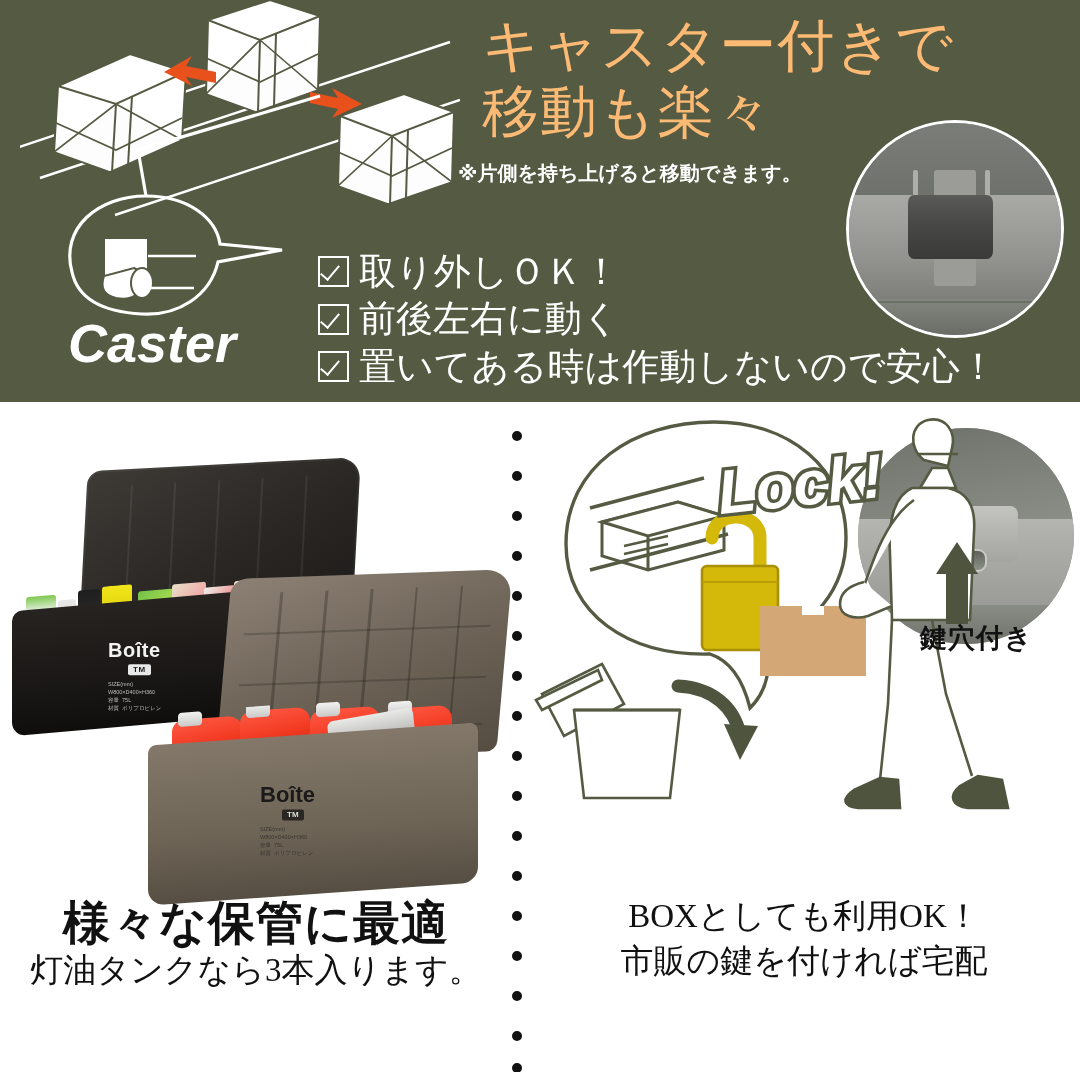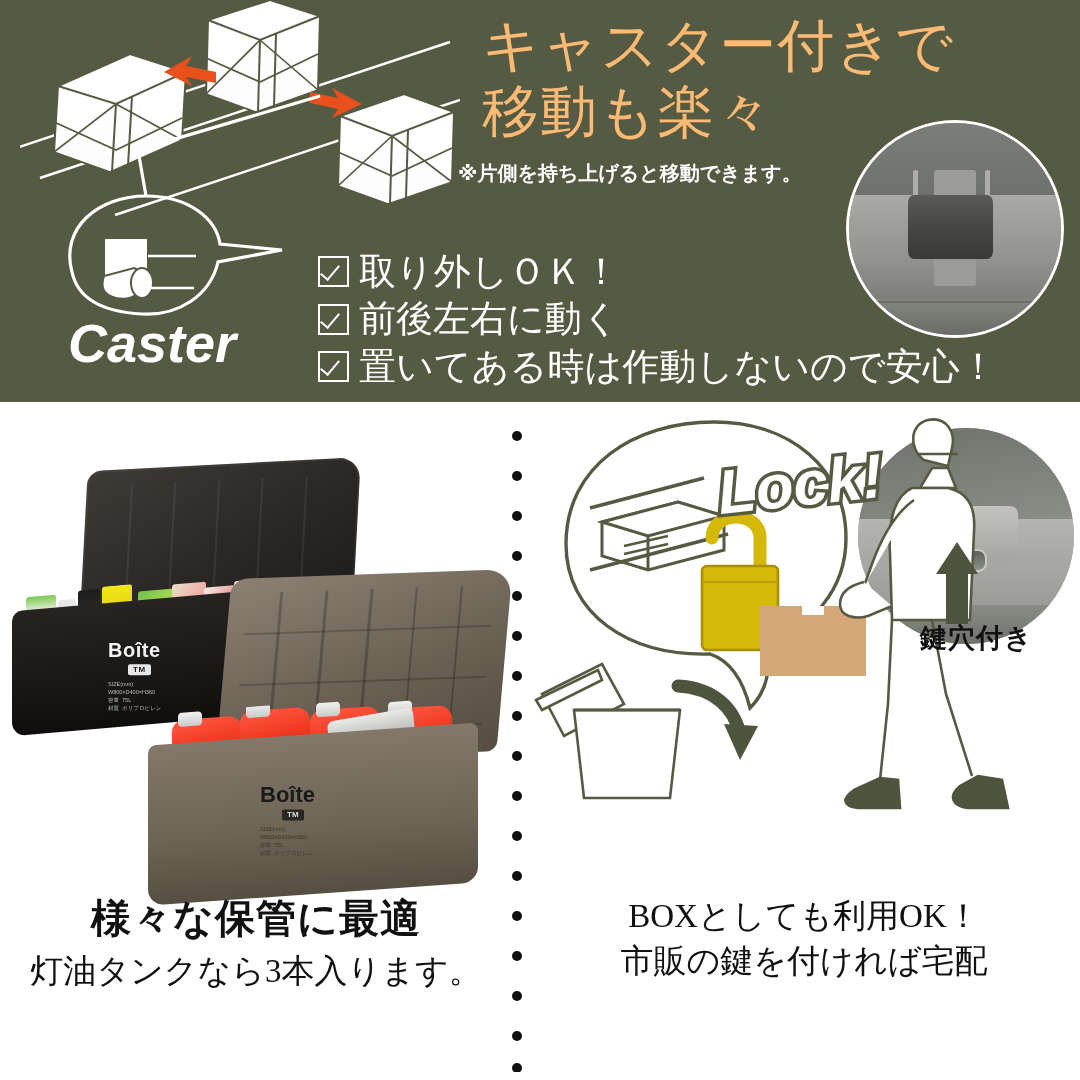--- a/index.html
+++ b/index.html
@@ -217,21 +217,21 @@
     font-family:"Liberation Sans","DejaVu Sans",sans-serif;
   }
 
   .lock-svg{position:absolute;left:0;top:0;width:552px;height:500px;}
 
   
   .caption{
     position:absolute;text-align:center;color:#111;
     font-family:"Liberation Serif","DejaVu Serif",serif;
   }
-  .cap-title{font-size:40px;font-weight:700;letter-spacing:1px;line-height:1.15;white-space:nowrap;}
+  .cap-title{font-size:47px;font-weight:700;letter-spacing:1px;line-height:1.15;white-space:nowrap;}
   .cap-body{font-size:33px;font-weight:400;line-height:1.23;margin-top:4px;white-space:nowrap;}
   .cap-left{left:0px;top:896px;width:512px;}
   .cap-right{left:528px;top:896px;width:552px;}
 </style>
 </head>
 <body>
 
 <div class="page">
 
   <div class="banner">
@@ -496,21 +496,21 @@
         <rect x="418" y="168" width="22" height="52" fill="#4f543e"></rect>
         <path d="M408 170 L429 138 L450 170 Z" fill="#4f543e"></path>
       </g>
     </svg>
 
     <div class="keyhole-label">鍵穴付き</div>
   </div>
 
   <div class="caption cap-left">
     <div class="cap-title">様々な保管に最適</div>
-    <div class="cap-body" style="margin-top:9px">灯油タンクなら3本入ります。</div>
+    <div class="cap-body" style="margin-top:0">灯油タンクなら3本入ります。</div>
   </div>
 
   <div class="caption cap-right">
     <div class="cap-body" style="margin-top:0">BOXとしても利用OK！</div>
     <div class="cap-body">市販の鍵を付ければ宅配</div>
   </div>
 
 </div>
 
 </body></html>

